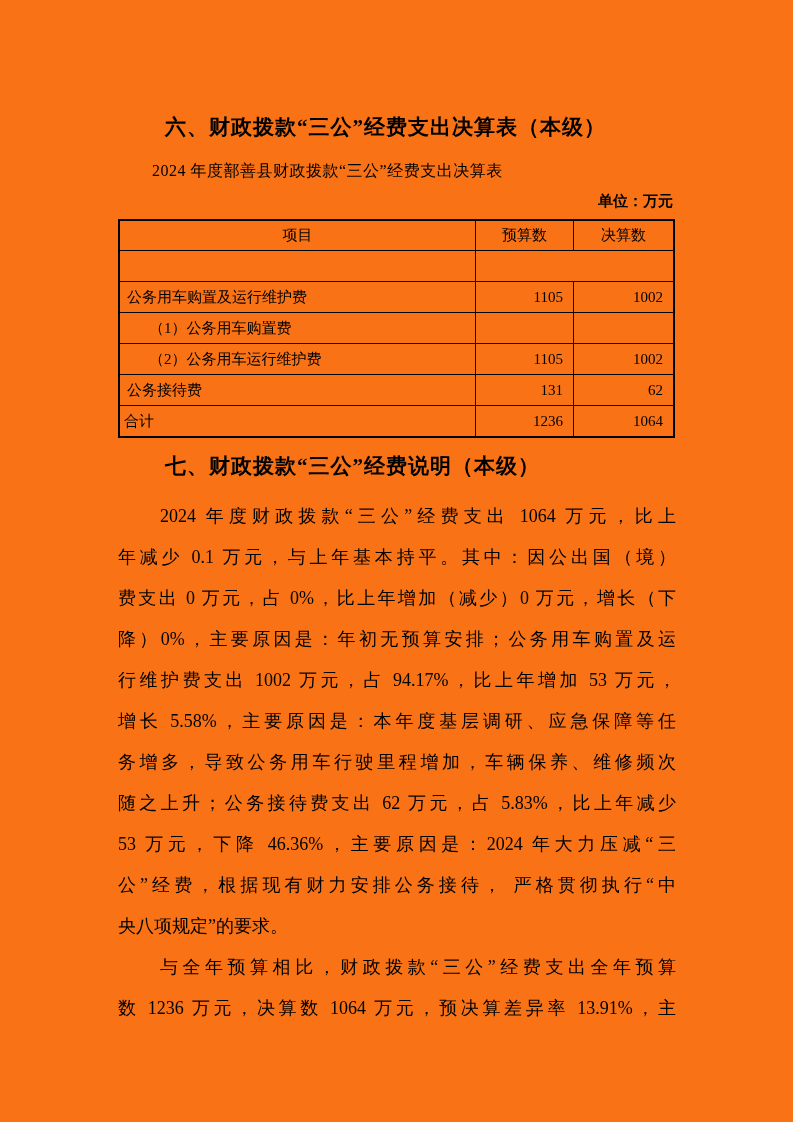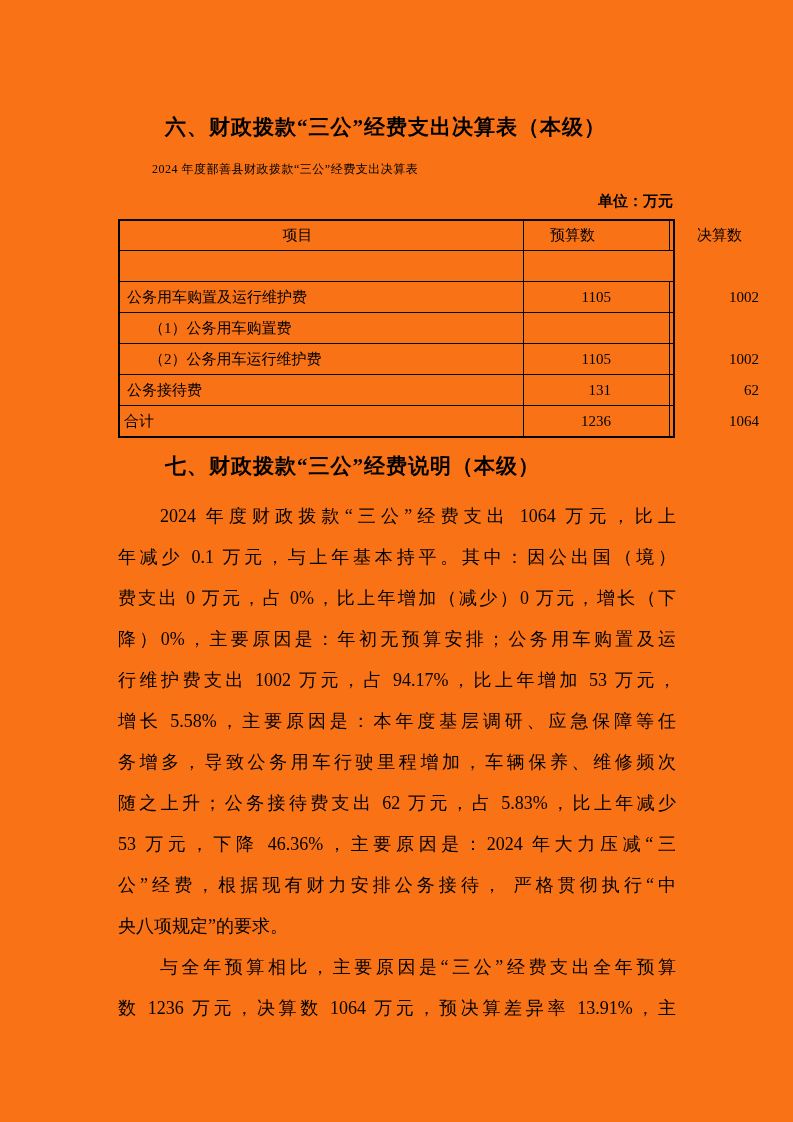--- a/index.html
+++ b/index.html
@@ -16,36 +16,36 @@
     position:absolute; left:118px; width:562px;
     font-size:21px; font-weight:bold;
     letter-spacing:1px;
     padding-left:47px;
     white-space:nowrap;
   }
   .h6 { top:113px; }
   .h7 { top:452px; }
   .subtitle {
     position:absolute; left:152px; top:161px;
-    font-size:12px; letter-spacing:0.5px;
+    font-size:16px; letter-spacing:0.5px;
     white-space:nowrap;
   }
   .unit {
     position:absolute; left:118px; top:192px; width:555px;
     text-align:right;
     font-size:15px; font-weight:bold;
     font-family:"Liberation Sans","DejaVu Sans",sans-serif;
   }
   .table {
     position:absolute; left:118px; top:219px;
     width:553px;
     border:2px solid #000;
     font-size:15px;
   }
-  .trow { display:grid; grid-template-columns:355px 98px 100px;gap:48px; }
+  .trow { display:grid; grid-template-columns:355px 98px 100px; }
   .trow + .trow { border-top:1px solid #000; }
   .tcell { height:30px; display:flex; align-items:center; overflow:hidden; }
   .tcell + .tcell { border-left:1px solid #000; }
   .trow.head .tcell { height:29px; justify-content:center; }
   .tcell.num { justify-content:flex-end; padding-right:10px;
     font-family:"Liberation Serif","DejaVu Serif",serif; }
   .tcell.ind0 { padding-left:4px; }
   .tcell.ind1 { padding-left:7px; }
   .tcell.ind2 { padding-left:29px; }
   .body {
@@ -112,17 +112,17 @@
     <div class="line just">年减少 0.1 万元，与上年基本持平。其中：因公出国（境）</div>
     <div class="line just">费支出 0 万元，占 0%，比上年增加（减少）0 万元，增长（下</div>
     <div class="line just">降）0%，主要原因是：年初无预算安排；公务用车购置及运</div>
     <div class="line just">行维护费支出 1002 万元，占 94.17%，比上年增加 53 万元，</div>
     <div class="line just">增长 5.58%，主要原因是：本年度基层调研、应急保障等任</div>
     <div class="line just">务增多，导致公务用车行驶里程增加，车辆保养、维修频次</div>
     <div class="line just">随之上升；公务接待费支出 62 万元，占 5.83%，比上年减少</div>
     <div class="line just">53 万元，下降 46.36%，主要原因是：2024 年大力压减“三</div>
     <div class="line just">公”经费，根据现有财力安排公务接待， 严格贯彻执行“中</div>
     <div class="line">央八项规定”的要求。</div>
-    <div class="line just indent2em"><span class="bold">与全年预算相比，</span><span>主要原因是“三公”经费支出全年预算</span></div>
+    <div class="line just indent2em"><span class="bold">与全年预算相比，</span><span>财政拨款“三公”经费支出全年预算</span></div>
     <div class="line just">数 1236 万元，决算数 1064 万元，预决算差异率 13.91%，主</div>
   </div>
 
 </div>
 
 </body></html>

